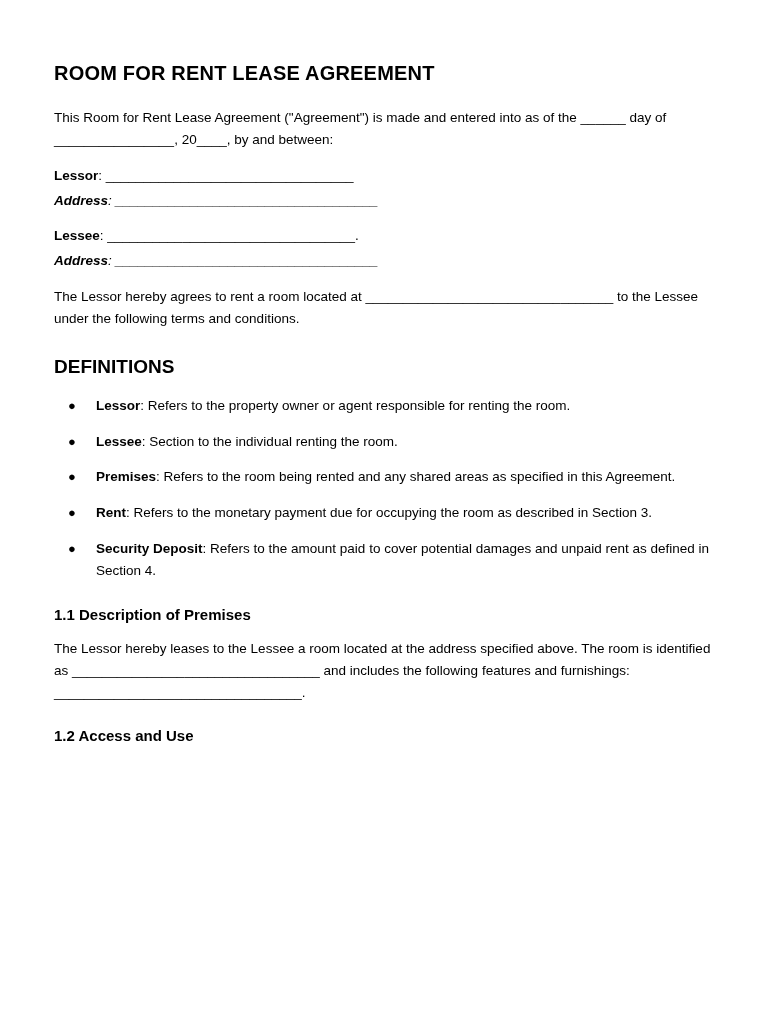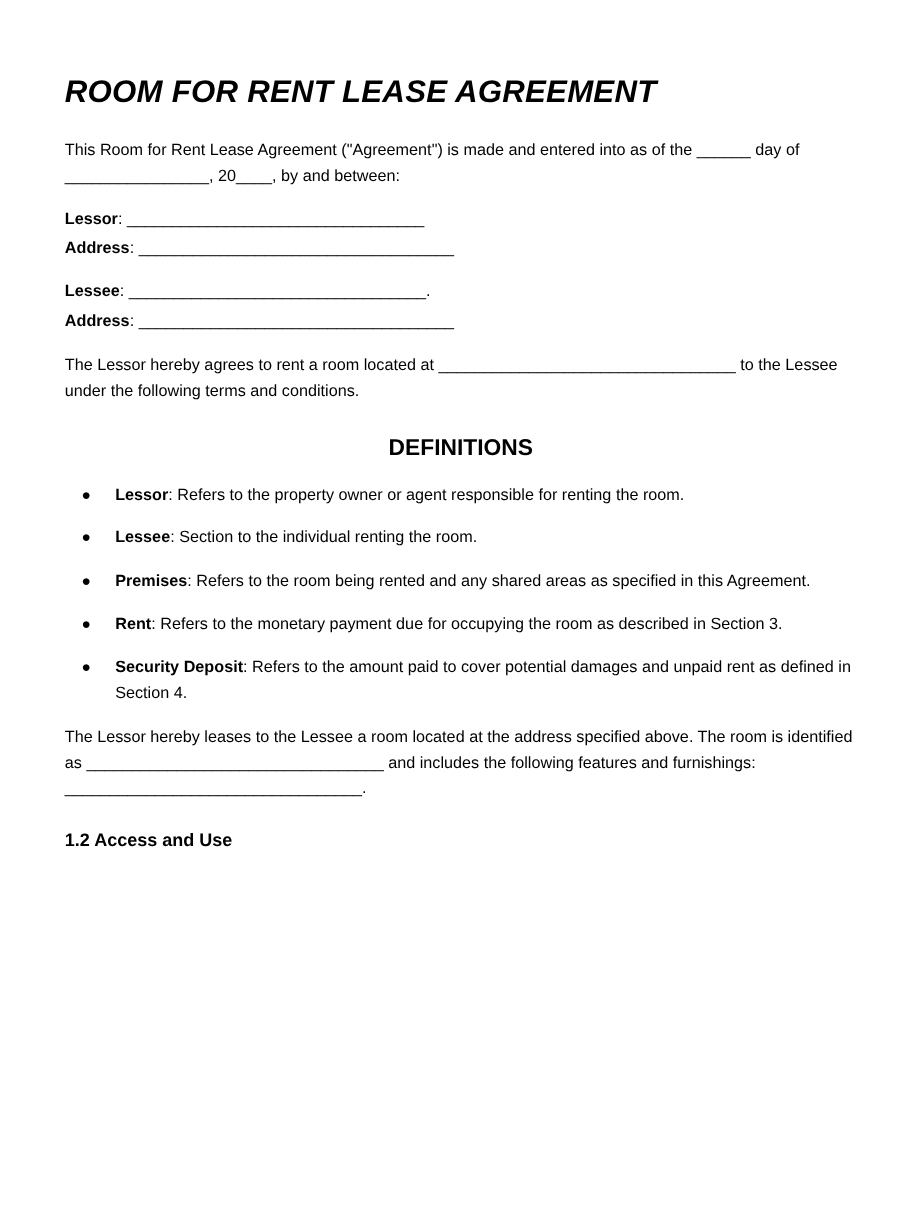--- a/index.html
+++ b/index.html
@@ -17,49 +17,48 @@
   .page {
     width: 770px;
     height: 1024px;
     box-sizing: border-box;
     padding: 62px 56px 20px 54px;
     background: #ffffff;
     overflow: hidden;
     position: relative;
   }
   .doc-title {
-    font-size: 26px;
+    font-size: 20px;
     font-weight: bold;
     letter-spacing: 0.2px;
     margin: 0 0 22px 0;
     line-height: 1.15;
-    font-style: italic;
   }
   p.para {
     font-size: 13.5px;
     line-height: 1.62;
     margin: 0 0 14px 0;
   }
   .field-line {
     font-size: 13.5px;
     line-height: 1.62;
     margin: 0 0 3px 0;
   }
   .field-line b {
     font-weight: bold;
   }
   .gap-after {
     margin-bottom: 14px;
+    font-style: italic;
   }
   h2.section {
     font-size: 19px;
     font-weight: bold;
     margin: 26px 0 16px 0;
     line-height: 1.2;
-    text-align: center;
   }
   h3.subsection {
     font-size: 15px;
     font-weight: bold;
     margin: 24px 0 14px 0;
     line-height: 1.2;
   }
   ul.def-list {
     list-style: none;
     margin: 0 0 6px 0;
@@ -144,20 +143,21 @@
       <span class="bullet">●</span>
       <b>Rent</b><span>: Refers to the monetary payment due for occupying the room as described in Section 3.</span>
     </li>
     <li>
       <span class="bullet">●</span>
       <b>Security Deposit</b><span>: Refers to the amount paid to cover potential damages and unpaid rent as defined in Section 4.</span>
     </li>
   </ul>
 
 
+  <h3 class="subsection">1.1 Description of Premises</h3>
 
   <p class="para">The Lessor hereby leases to the Lessee a room located at the address specified above. The room is identified as _________________________________ and includes the following features and furnishings: _________________________________.</p>
 
   <h3 class="subsection">1.2 Access and Use</h3>
 
 
 
 </div>
 
 </body></html>

